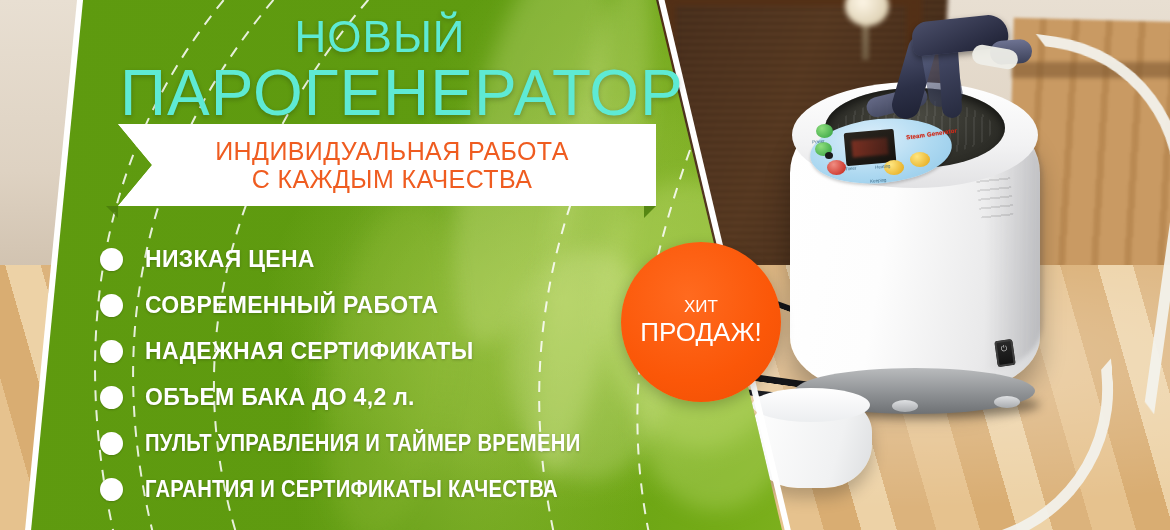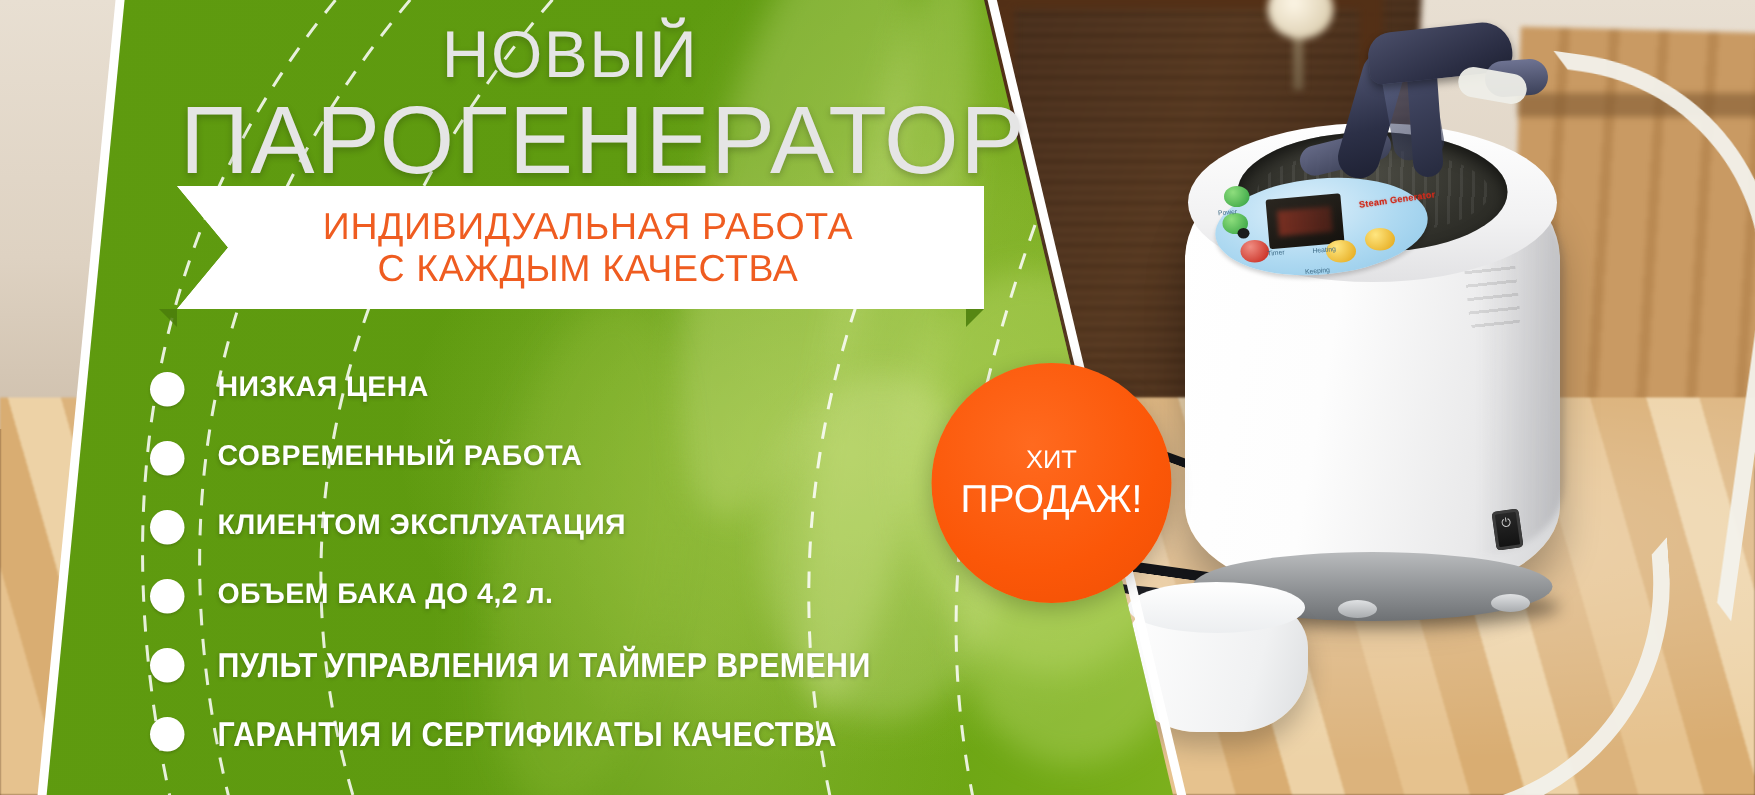--- a/index.html
+++ b/index.html
@@ -306,21 +306,21 @@
     background:#ffffff;transform-origin:top left;
     transform:rotate(-13.4deg);
   }
 
   
   .arcs{position:absolute;left:0;top:0;width:100%;height:100%;pointer-events:none;}
 
   
   .headline{
     position:absolute;left:120px;top:14px;width:520px;
-    text-align:center;color:#e5e5e5;
+    text-align:center;color:#5eead4;
     font-weight:normal;line-height:1.04;
     letter-spacing:1px;
     text-shadow:0 2px 5px rgba(0,0,0,.22);
   }
   .headline .l1{display:block;font-size:44px;}
   .headline .l2{display:block;font-size:64px;}
 
   
   .ribbon{
     position:absolute;left:118px;top:124px;width:538px;height:82px;
@@ -358,21 +358,21 @@
   .bullets{position:absolute;left:100px;top:236px;width:580px;}
   .bullet{
     position:relative;display:flex;align-items:center;height:46px;
   }
   .bullet .dot{
     width:23px;height:23px;border-radius:50%;background:#ffffff;
     flex:0 0 auto;margin-right:22px;
     box-shadow:0 1px 2px rgba(0,0,0,.18);
   }
   .bullet .txt{
-    color:#ffffff;font-size:19px;font-weight:bold;letter-spacing:.3px;
+    color:#ffffff;font-size:23px;font-weight:bold;letter-spacing:.3px;
     white-space:nowrap;
     text-shadow:0 1px 3px rgba(0,0,0,.22);
   }
   .bullet.narrow .txt{font-size:23px;transform:scaleX(.88);transform-origin:left center;}
 
   
   .badge{
     position:absolute;left:621px;top:242px;width:160px;height:160px;
     border-radius:50%;
     background:radial-gradient(circle at 42% 34%,#ff6a1f 0%,#fb5708 60%,#ef4f05 100%);
@@ -491,21 +491,21 @@
     <div class="bullet">
       <span class="dot"></span>
       <span class="txt">НИЗКАЯ ЦЕНА</span>
     </div>
     <div class="bullet">
       <span class="dot"></span>
       <span class="txt">СОВРЕМЕННЫЙ РАБОТА</span>
     </div>
     <div class="bullet">
       <span class="dot"></span>
-      <span class="txt">КЛИЕНТОМ ЭКСПЛУАТАЦИЯ</span>
+      <span class="txt">НАДЕЖНАЯ СЕРТИФИКАТЫ</span>
     </div>
     <div class="bullet">
       <span class="dot"></span>
       <span class="txt">ОБЪЕМ БАКА ДО 4,2 л.</span>
     </div>
     <div class="bullet narrow">
       <span class="dot"></span>
       <span class="txt">ПУЛЬТ УПРАВЛЕНИЯ И ТАЙМЕР ВРЕМЕНИ</span>
     </div>
     <div class="bullet narrow">

